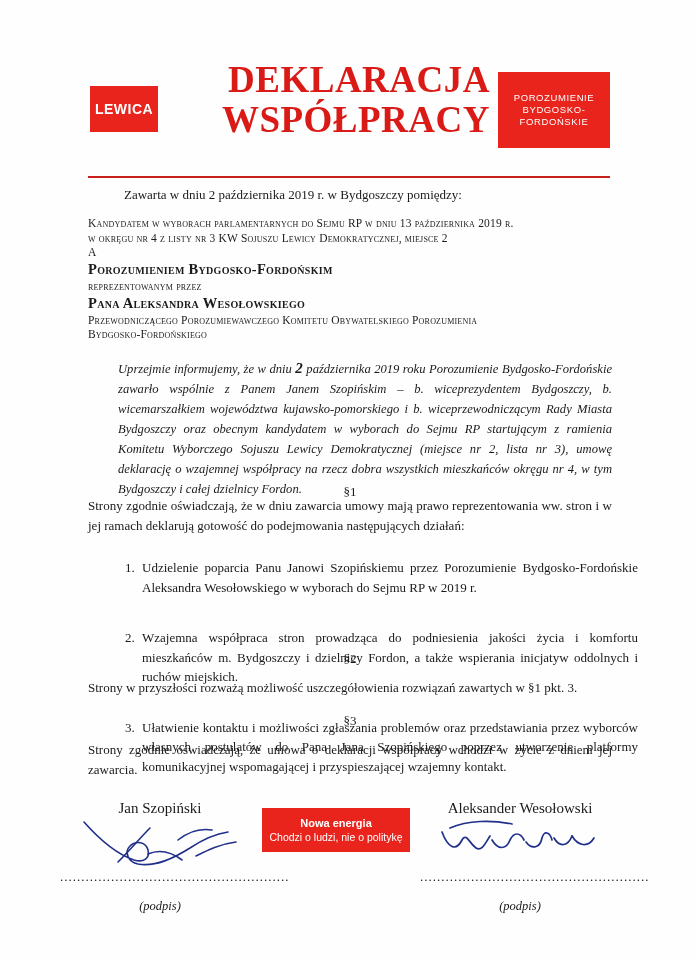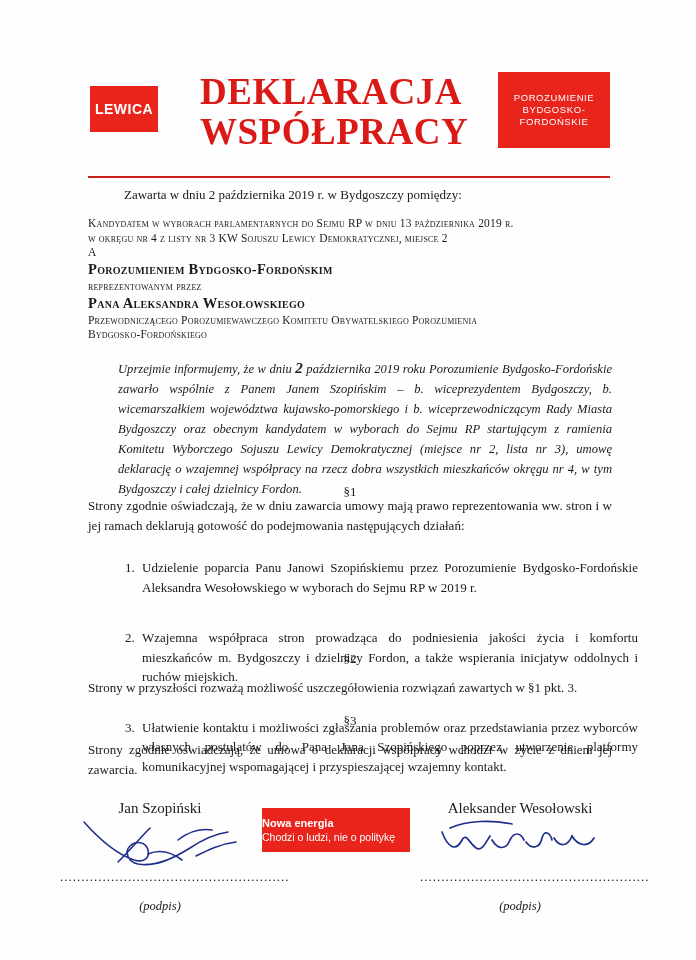--- a/index.html
+++ b/index.html
@@ -42,23 +42,23 @@
   .logo-lewica span {
     font-family: "Liberation Sans", sans-serif;
     font-weight: bold;
     font-size: 14px;
     color: #ffffff;
     letter-spacing: 0.5px;
   }
   .title-block {
     position: absolute;
     left: 110px;
-    top: 12px;
+    top: 0;
     width: 290px;
-    text-align: left;
+    text-align: right;
   }
   .title-line {
     font-family: "Liberation Serif", serif;
     font-weight: bold;
     font-size: 37px;
     line-height: 40px;
     color: #d91a16;
     letter-spacing: 0.5px;
   }
   .logo-pbf {
@@ -202,20 +202,21 @@
   .stamp {
     position: absolute;
     left: 262px;
     top: 808px;
     width: 148px;
     height: 44px;
     background: #e8241c;
     color: #ffffff;
     display: flex;
     flex-direction: column;
+    align-items: center;
     justify-content: center;
     font-family: "Liberation Sans", sans-serif;
   }
   .stamp .l1 { font-size: 11px; font-weight: bold; line-height: 14px; }
   .stamp .l2 { font-size: 10.5px; line-height: 14px; }
 </style>
 </head>
 <body>
 
 <div class="page">

